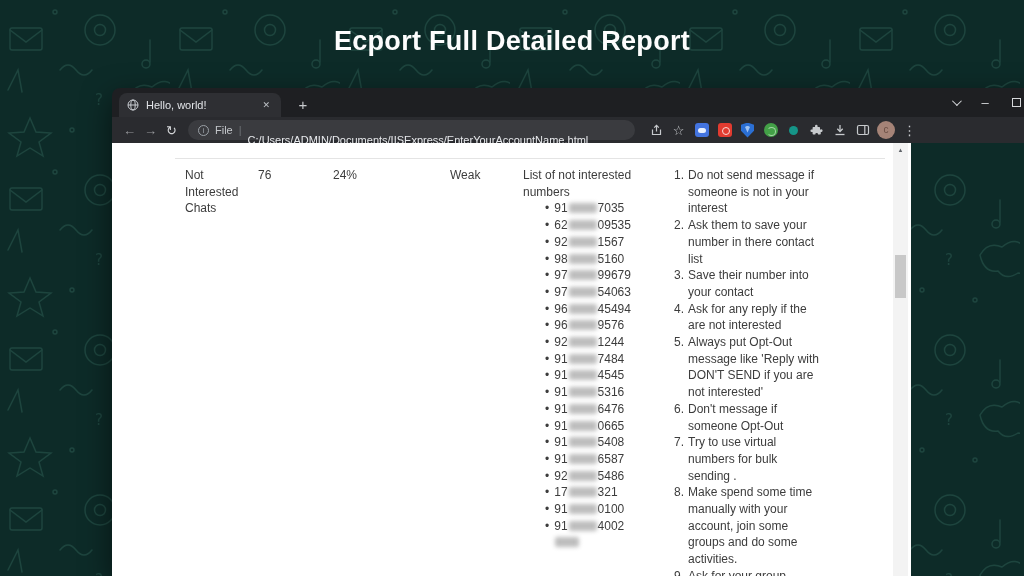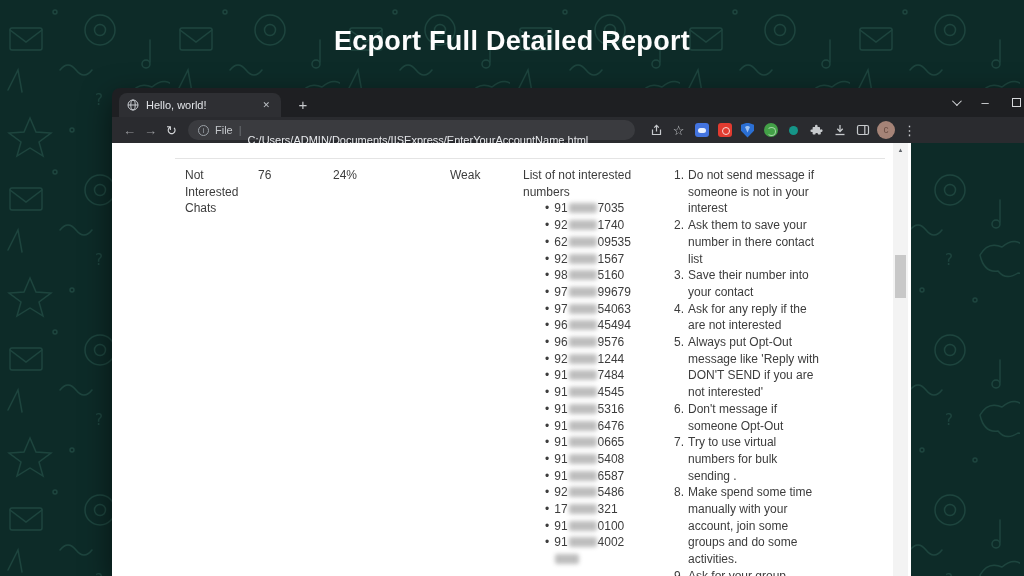--- a/index.html
+++ b/index.html
@@ -226,21 +226,20 @@
         <div class="col-label">
           <div>Not Interested Chats</div>
         </div>
         <div class="col-count">76</div>
         <div class="col-percent">24%</div>
         <div class="col-strength">Weak</div>
         <div class="col-list">
           <div>List of not interested numbers</div>
           <ul class="num-list">
               <li><span class="num-bullet">•</span><span>91</span><span class="blur-blob"></span><span>7035</span></li>
-              <li><span class="num-bullet">•</span><span>92</span><span class="blur-blob"></span><span>1740</span></li>
               <li><span class="num-bullet">•</span><span>62</span><span class="blur-blob"></span><span>09535</span></li>
               <li><span class="num-bullet">•</span><span>92</span><span class="blur-blob"></span><span>1567</span></li>
               <li><span class="num-bullet">•</span><span>98</span><span class="blur-blob"></span><span>5160</span></li>
               <li><span class="num-bullet">•</span><span>97</span><span class="blur-blob"></span><span>99679</span></li>
               <li><span class="num-bullet">•</span><span>97</span><span class="blur-blob"></span><span>54063</span></li>
               <li><span class="num-bullet">•</span><span>96</span><span class="blur-blob"></span><span>45494</span></li>
               <li><span class="num-bullet">•</span><span>96</span><span class="blur-blob"></span><span>9576</span></li>
               <li><span class="num-bullet">•</span><span>92</span><span class="blur-blob"></span><span>1244</span></li>
               <li><span class="num-bullet">•</span><span>91</span><span class="blur-blob"></span><span>7484</span></li>
               <li><span class="num-bullet">•</span><span>91</span><span class="blur-blob"></span><span>4545</span></li>

